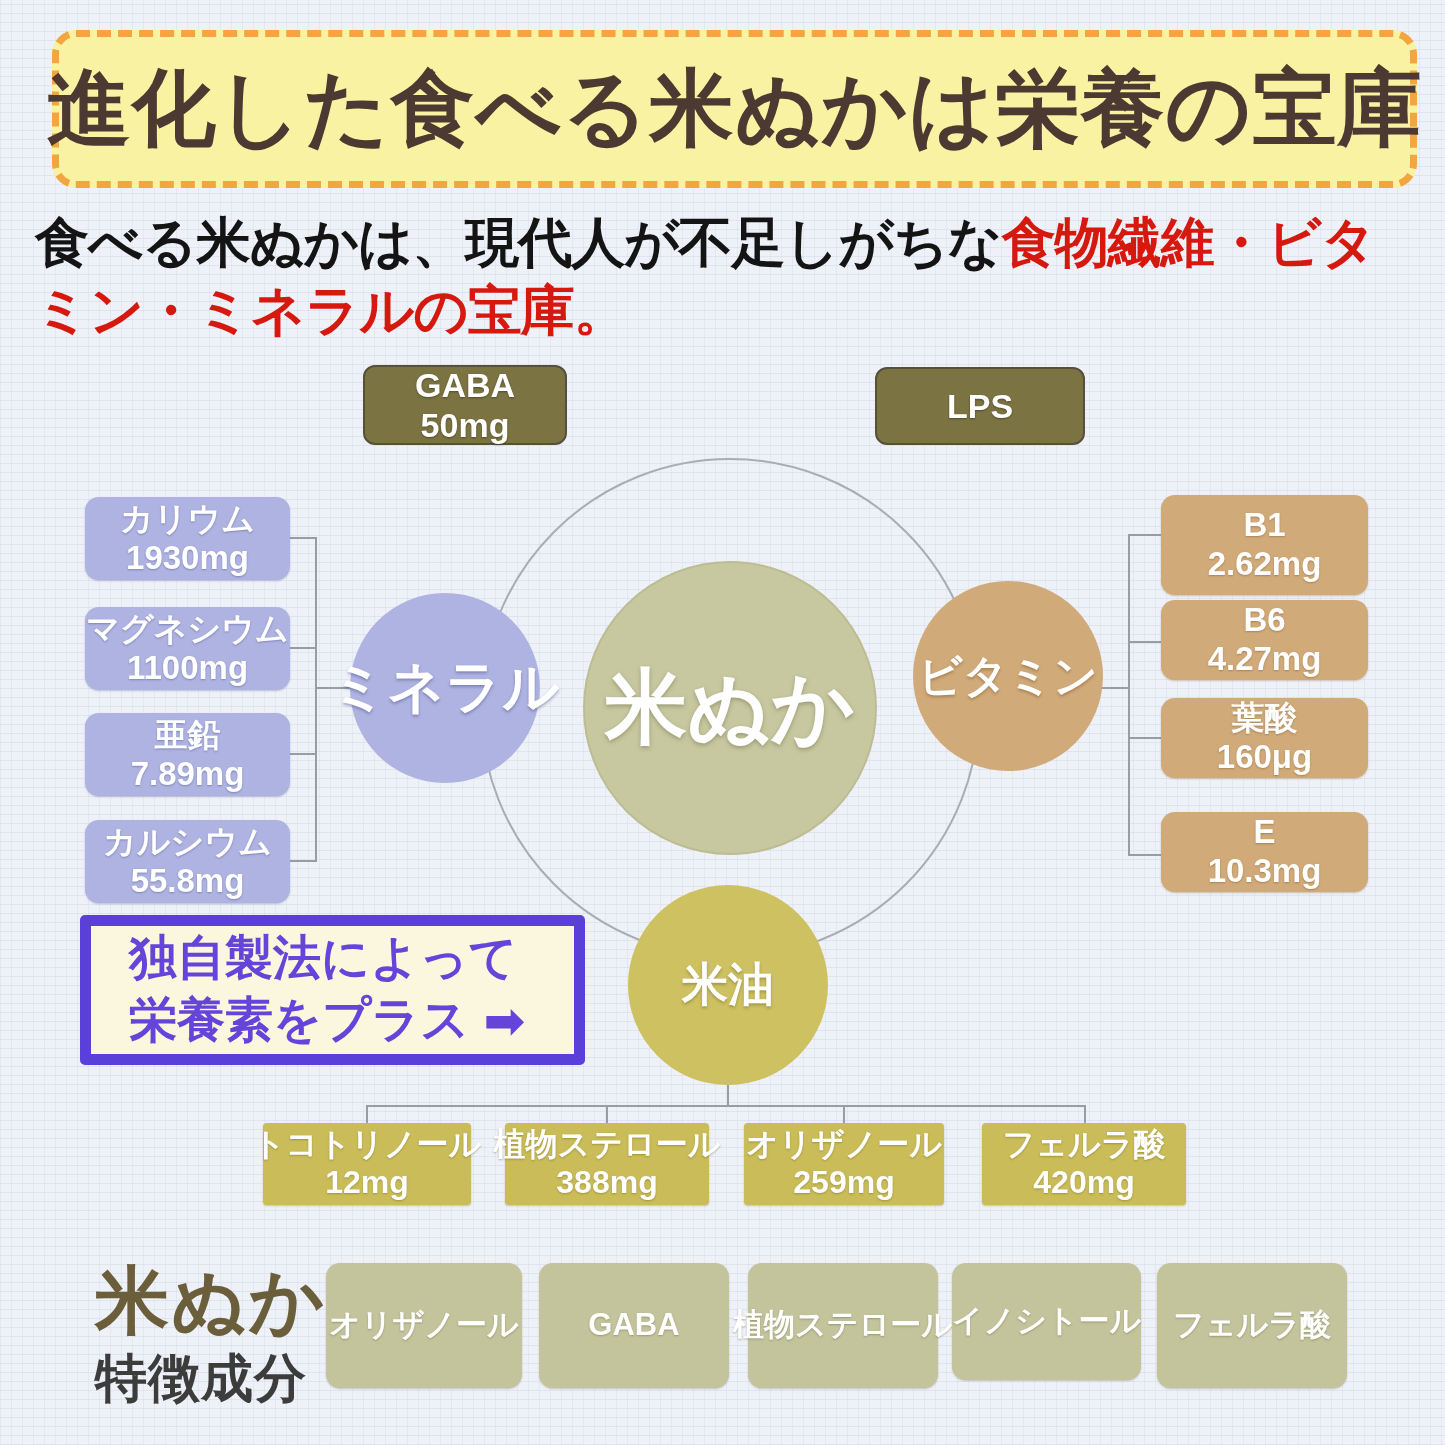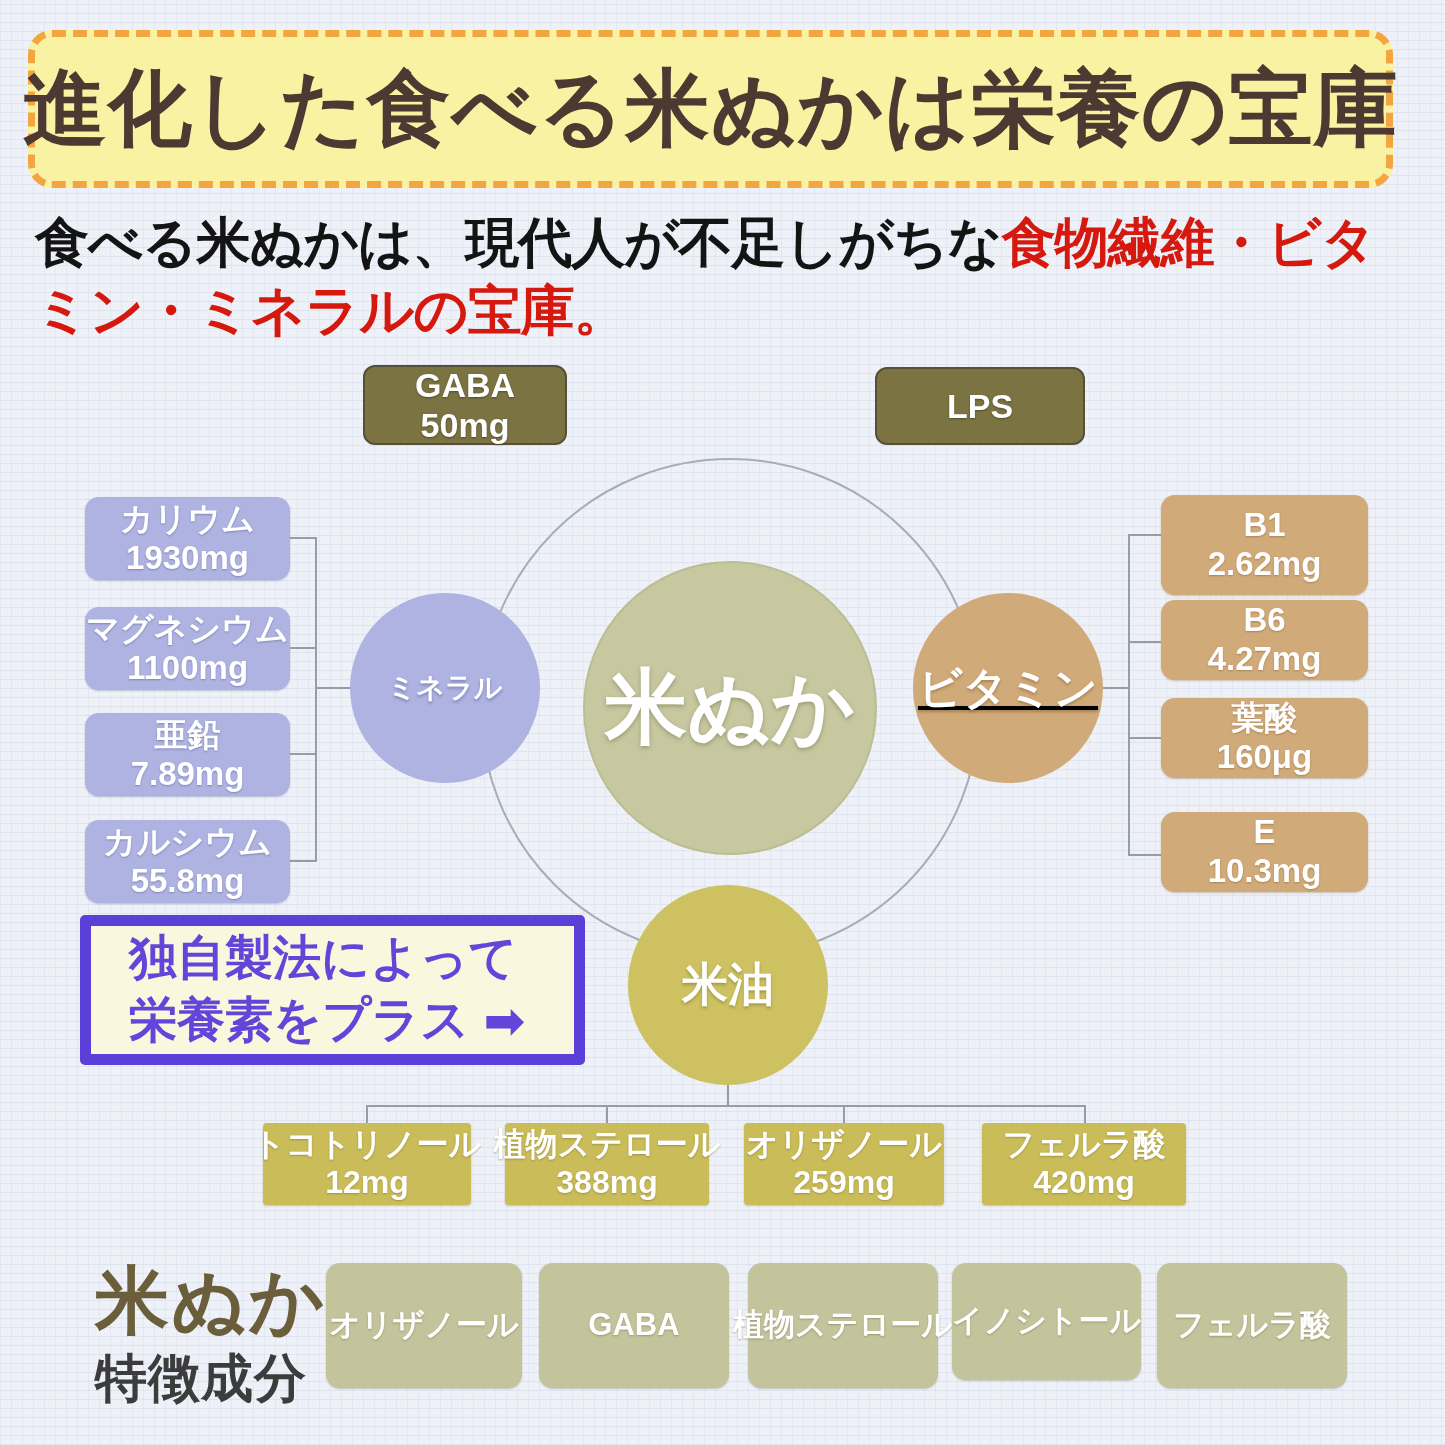--- a/index.html
+++ b/index.html
@@ -12,21 +12,21 @@
     position:relative; width:1445px; height:1445px; overflow:hidden;
     background-color:#eef1f7;
     background-image:
       repeating-linear-gradient(0deg, rgba(205,214,230,.45) 0 1px, transparent 1px 9px),
       repeating-linear-gradient(90deg, rgba(205,214,230,.35) 0 1px, transparent 1px 11px);
   }
   .abs{ position:absolute; }
 
   
   .title-banner{
-    left:28px; top:30px; width:1365px; height:158px;
+    left:52px; top:30px; width:1365px; height:158px;
     background:#f9f2a2; border:7px dashed #f3a53f; border-radius:24px;
     display:flex; align-items:center; justify-content:center; z-index:4;
   }
   .title-banner span{
     font-size:84px; font-weight:bold; color:#4c3a32; letter-spacing:1px;
     white-space:nowrap;
   }
 
   
   .intro{ left:35px; top:208px; width:1400px; z-index:4; font-weight:bold;
@@ -43,22 +43,22 @@
 
   
   .circle{ border-radius:50%; display:flex; align-items:center; justify-content:center;
            z-index:2; text-align:center; }
   .circle span{ color:#fff; font-weight:bold;
                 text-shadow:0 2px 3px rgba(60,55,30,.35); white-space:nowrap; }
   .fiber-circle{ left:623px; top:308px; width:194px; height:194px;
                  background:#7b7342; border:2px solid #605930; }
   .fiber-circle span{ font-size:42px; }
   .mineral-circle{ left:350px; top:593px; width:190px; height:190px; background:#aeb3e1; }
-  .mineral-circle span{ font-size:28px; text-shadow:0 2px 3px rgba(70,75,130,.45); }
-  .vitamin-circle{ left:913px; top:593px; width:190px; height:190px; background:#d1aa79;text-decoration:underline; }
+  .mineral-circle span{ font-size:56px; text-shadow:0 2px 3px rgba(70,75,130,.45); }
+  .vitamin-circle{ left:913px; top:581px; width:190px; height:190px; background:#d1aa79; }
   .vitamin-circle span{ font-size:44px; text-shadow:0 2px 3px rgba(120,85,40,.45); }
   .center-circle{ left:583px; top:561px; width:294px; height:294px; background:#c7c8a0;
                   border:2px solid #bcbd92; }
   .center-circle span{ font-family:"DejaVu Serif","Liberation Serif",serif;
                        font-size:82px; text-shadow:0 2px 4px rgba(110,110,70,.5); }
   .oil-circle{ left:628px; top:885px; width:200px; height:200px; background:#cdc161; }
   .oil-circle span{ font-size:46px; text-shadow:0 2px 3px rgba(110,100,30,.45); }
 
   
   .vbox{ border-radius:14px; display:flex; flex-direction:column;

